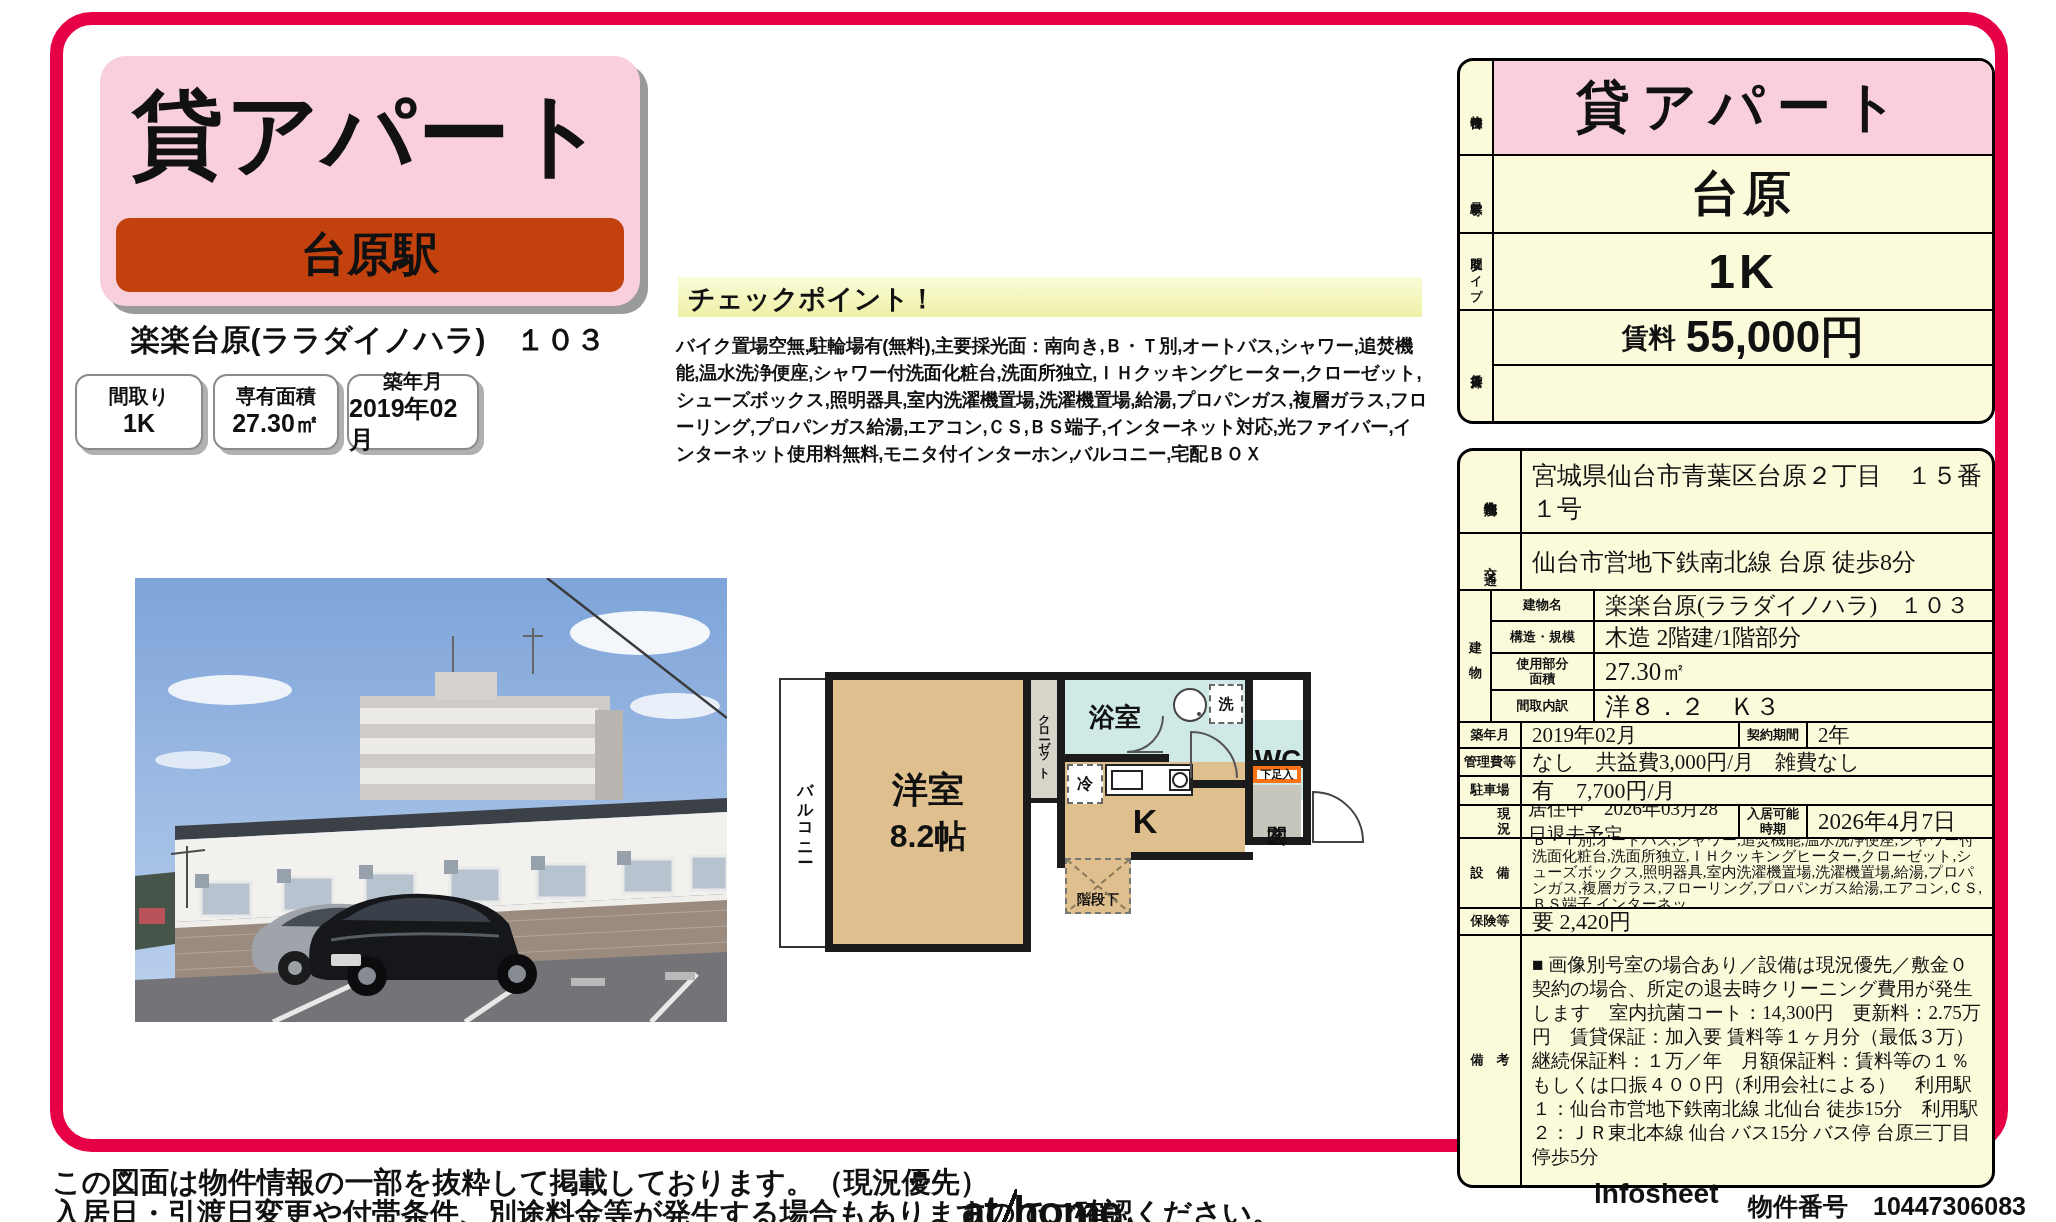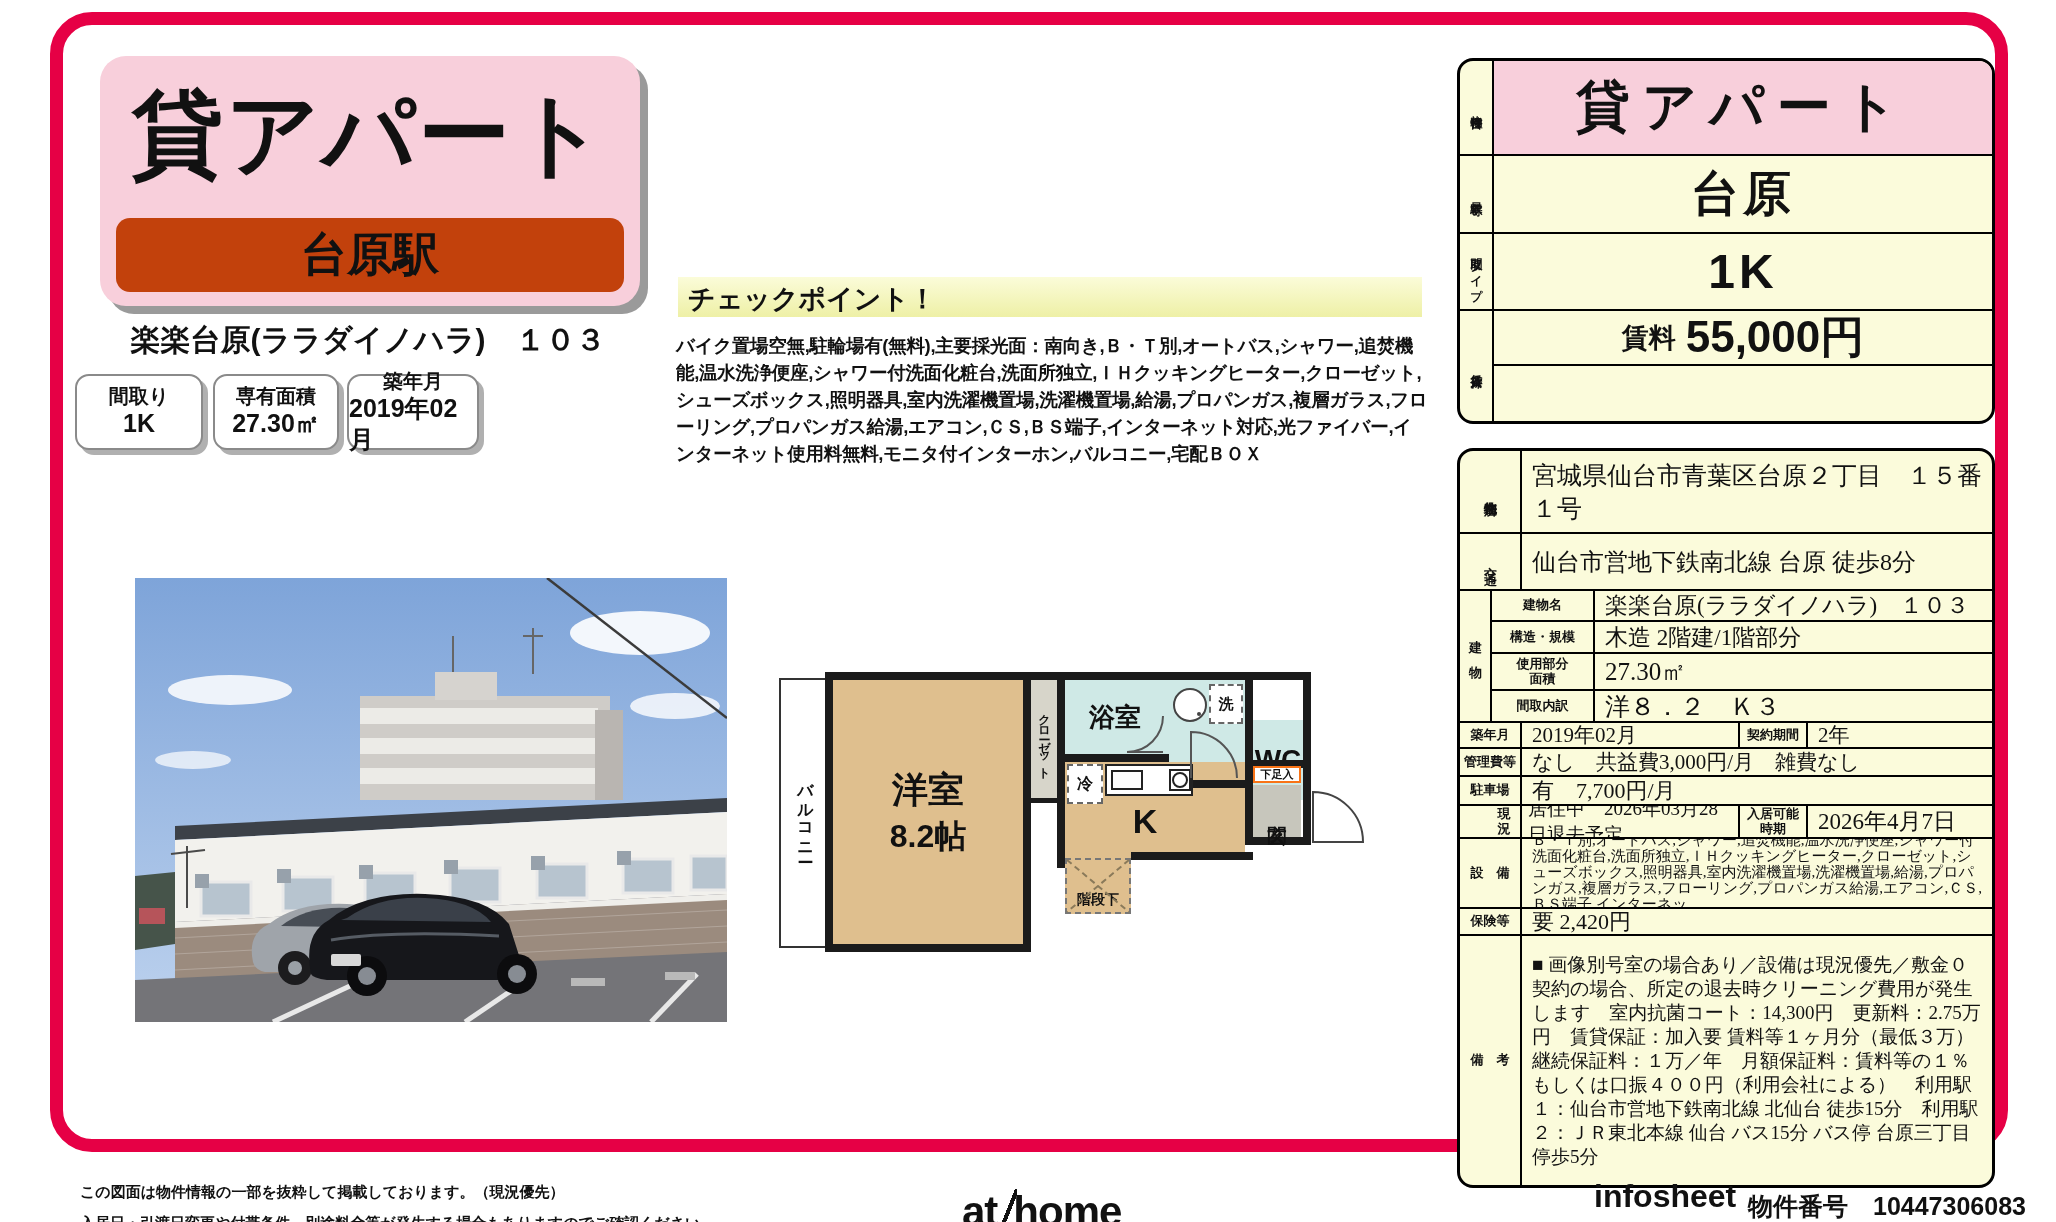--- a/index.html
+++ b/index.html
@@ -61,21 +61,21 @@
          justify-content:center;font-size:28px;font-weight:700;line-height:1.05;margin-top:40px;}
   .fp-k{left:290px;top:110px;width:180px;height:98px;}
   .fp-fridge{left:292px;top:112px;width:36px;height:40px;border:2px dashed #666;background:#fff;
              display:flex;align-items:center;justify-content:center;font-size:16px;font-weight:600;}
   .fp-counter{left:330px;top:112px;width:88px;height:32px;border:2px solid #222;background:#fff;}
   .fp-ksink{left:336px;top:118px;width:32px;height:20px;border:2px solid #222;background:#fff;}
   .fp-stove{left:394px;top:117px;width:22px;height:22px;border:2px solid #222;background:#fff;
             display:flex;align-items:center;justify-content:center;}
   .fp-stove i{width:12px;height:12px;border:2px solid #222;border-radius:50%;display:block;}
   .fp-klabel{left:330px;top:150px;width:80px;text-align:center;font-size:34px;font-weight:700;}
-  .fp-shoe{left:478px;top:114px;width:48px;height:17px;border:2px solid #f97316;background:#fff;
+  .fp-shoe{left:478px;top:114px;width:48px;height:17px;border:4px solid #f97316;background:#fff;
            display:flex;align-items:center;justify-content:center;font-size:11px;font-weight:700;}
   .fp-genkan{left:478px;top:133px;width:48px;height:52px;background:#c7c6bc;display:flex;align-items:center;
              justify-content:center;font-size:19px;font-weight:700;letter-spacing:1px;}
   .fp-stairs{left:290px;top:206px;width:66px;height:56px;border:2px dashed #777;display:flex;
              align-items:flex-end;justify-content:center;font-size:14px;font-weight:600;padding-bottom:3px;}
 
   
   .tA{position:absolute;left:1457px;top:58px;width:538px;height:366px;box-sizing:border-box;
       border:3px solid #000;border-radius:16px;background:#fbfbdb;overflow:hidden;
       display:grid;grid-template-columns:34px 1fr;grid-template-rows:95px 78px 77px 55px 55px;}
@@ -105,26 +105,26 @@
   .tB .vv{font-family:"Liberation Serif","DejaVu Serif",serif;padding:0 6px 0 10px;}
   .tB .lc{border-right:none;} .tB .lr{border-bottom:none;}
   .f25{font-size:25px;} .f24{font-size:24px;} .f23{font-size:23px;} .f22{font-size:22px;}
   .f21{font-size:21px;} .f19{font-size:19px;}
   .equip{font-size:15px;line-height:15.9px;align-items:flex-start;padding-top:3px;}
   .notes{font-size:19px;line-height:24px;align-items:flex-start;padding-top:6px;}
   .topalign{align-items:flex-start;padding-top:5px;}
   .small2{font-size:11px;}
 
   
-  .disc{position:absolute;left:80px;font-size:15px;font-weight:700;margin-top:20px;}
+  .disc{position:absolute;left:52px;font-size:29px;font-weight:700;}
   .brand{position:absolute;left:962px;top:1188px;font-size:42px;font-weight:900;letter-spacing:-1px;
          display:flex;align-items:center;}
   .brand .slash{width:18px;height:46px;margin:0 -4px 0 2px;
       background:linear-gradient(112deg,transparent 44%,#111 44%,#111 56%,transparent 56%);}
-  .infosheet{position:absolute;left:1594px;top:1178px;font-size:32px;font-weight:700;}
+  .infosheet{position:absolute;left:1594px;top:1178px;font-size:28px;font-weight:700;}
   .bno{position:absolute;left:1748px;top:1190px;font-size:25px;font-weight:700;
        border-bottom:3px solid #000;padding-bottom:3px;}
 </style>
 </head>
 <body>
 
 <div id="page">
 
   <div class="frame"></div>
 

